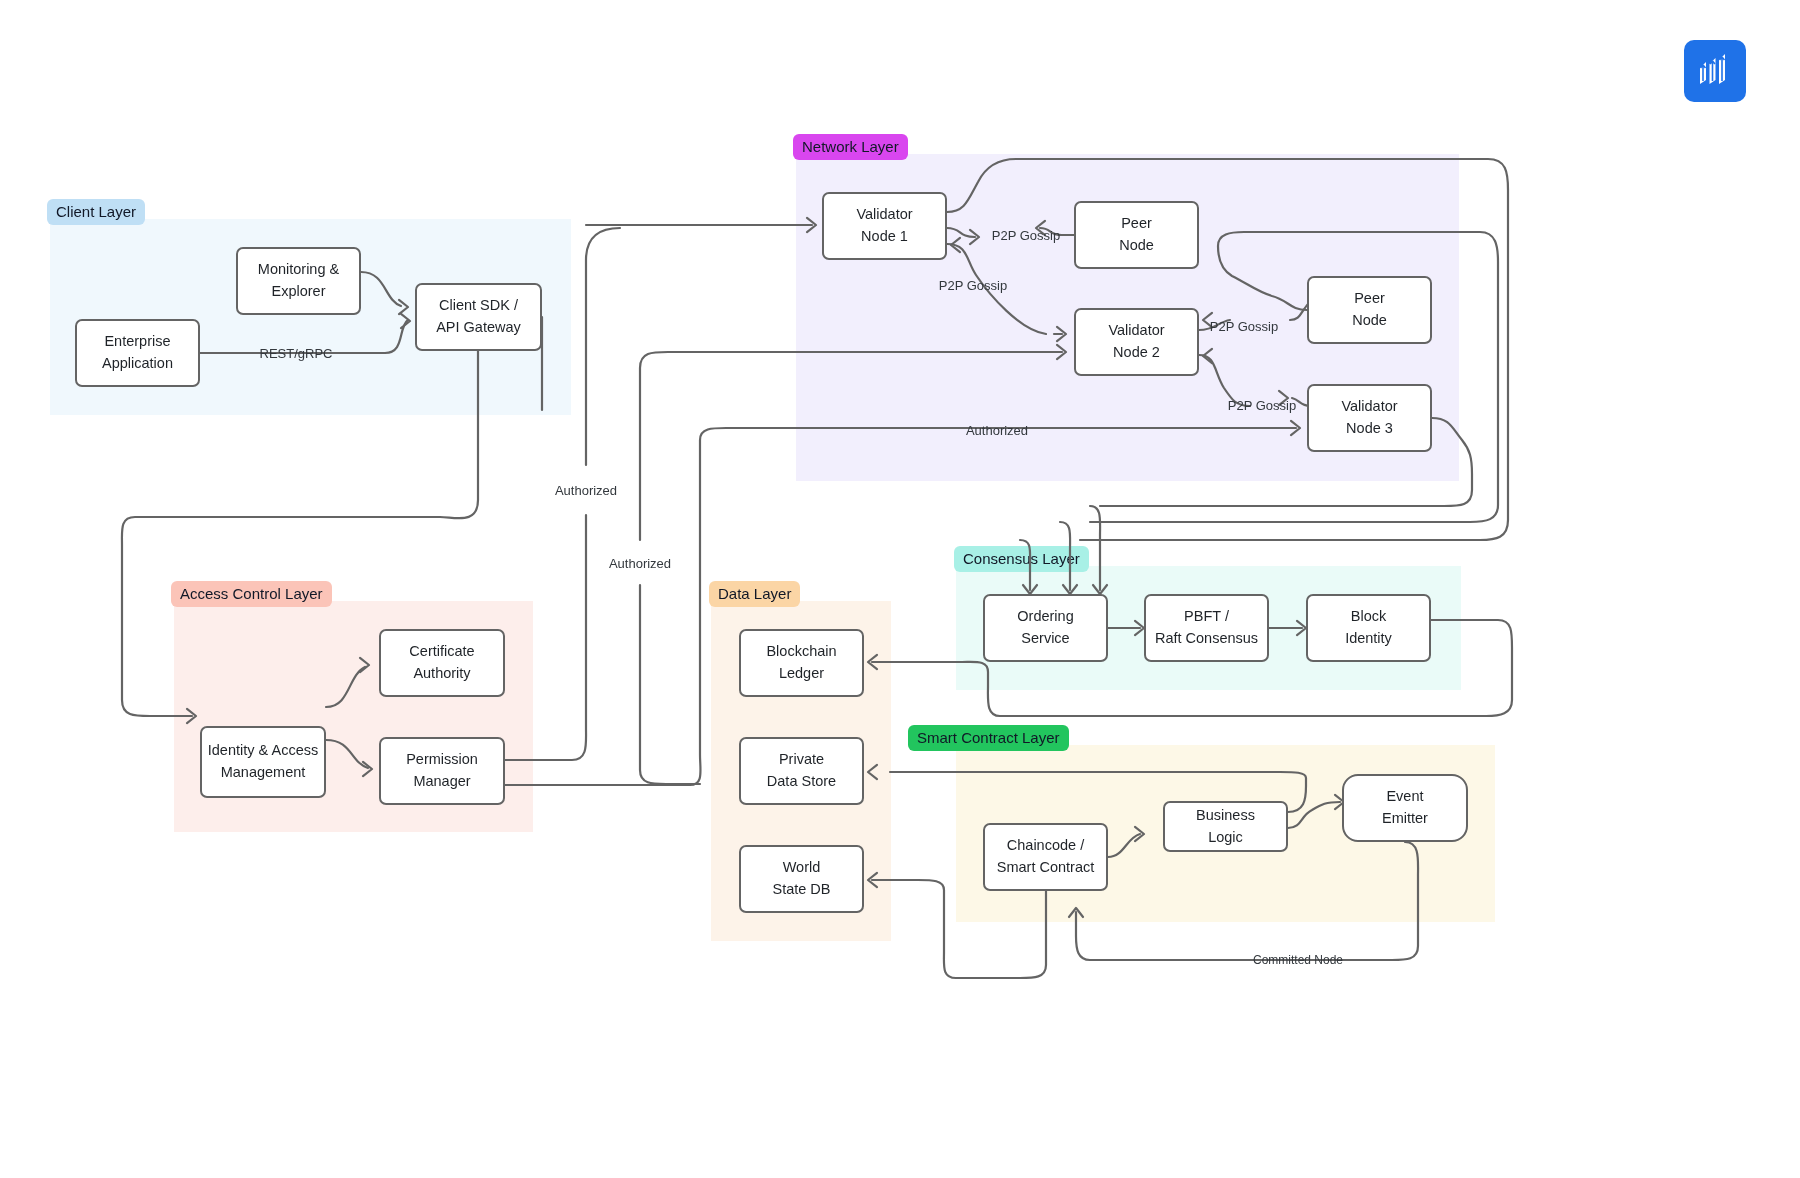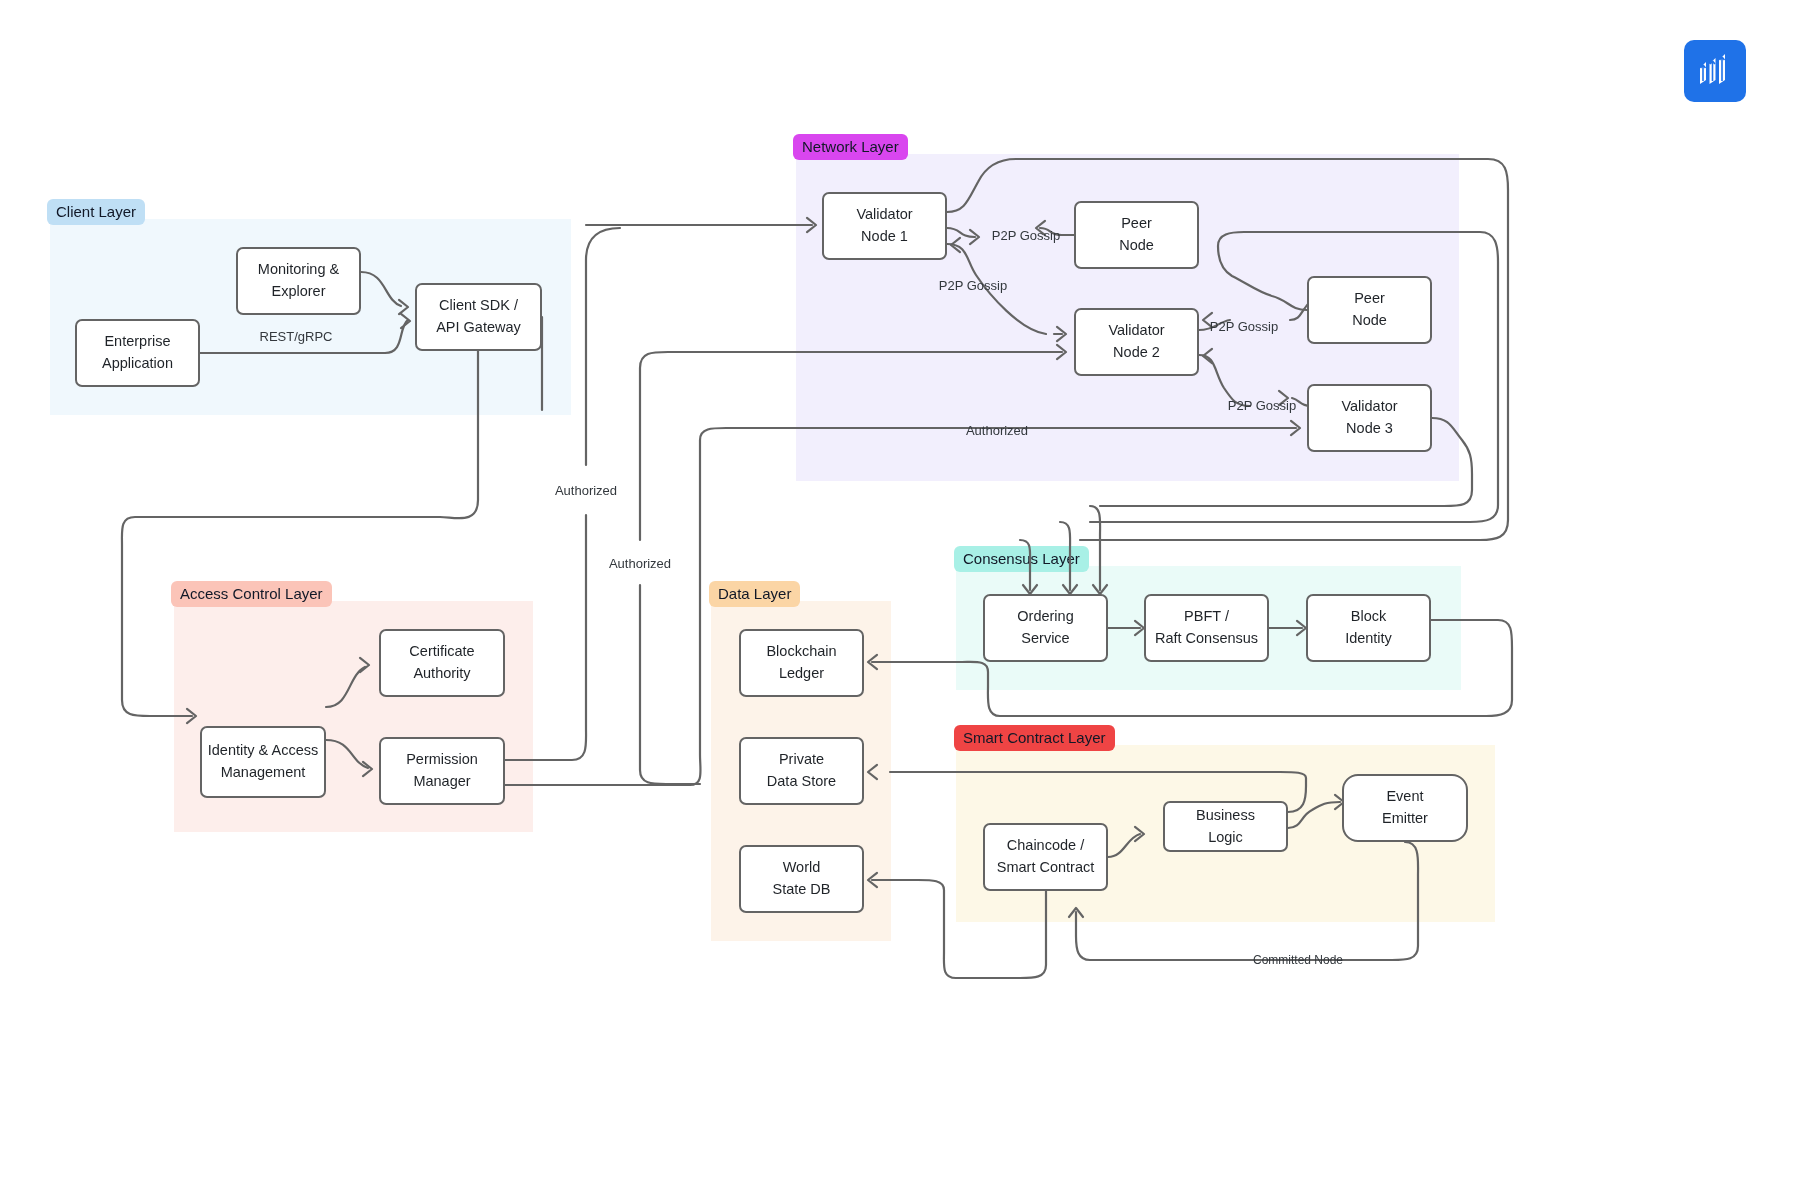--- a/index.html
+++ b/index.html
@@ -93,21 +93,21 @@
       <div class="group-label" style="left: 47px; top: 199px; background: rgb(191, 223, 245);">Client Layer</div>
       <div class="group" style="left: 796px; top: 154px; width: 663px; height: 327px; background: rgb(242, 239, 253);"></div>
       <div class="group-label" style="left: 793px; top: 134px; background: #d946ef;">Network Layer</div>
       <div class="group" style="left: 174px; top: 601px; width: 359px; height: 231px; background: rgb(253, 238, 235);"></div>
       <div class="group-label" style="left: 171px; top: 581px; background: rgb(251, 196, 184);">Access Control Layer</div>
       <div class="group" style="left: 711px; top: 601px; width: 180px; height: 340px; background: rgb(253, 243, 233);"></div>
       <div class="group-label" style="left: 709px; top: 581px; background: rgb(251, 213, 165);">Data Layer</div>
       <div class="group" style="left: 956px; top: 566px; width: 505px; height: 124px; background: rgb(234, 251, 248);"></div>
       <div class="group-label" style="left: 954px; top: 546px; background: rgb(168, 240, 230);">Consensus Layer</div>
       <div class="group" style="left: 956px; top: 745px; width: 539px; height: 177px; background: rgb(253, 248, 231);"></div>
-      <div class="group-label" style="left: 954px; top: 725px; background: #ef4444;">Smart Contract Layer</div>
+      <div class="group-label" style="left: 908px; top: 725px; background: #22c55e;">Smart Contract Layer</div>
     </div>
 
   <svg id="wires" viewBox="0 0 1800 1178">
       <path d="M 361 272 C 386 272 384 300 401 306" stroke-linecap="round" stroke-linejoin="round"></path>
       <path d="M 200 353 L 385 353 C 405 353 398 327 408 320" stroke-linecap="round" stroke-linejoin="round"></path>
       <path d="M 542 317 L 542 410" stroke-linecap="round" stroke-linejoin="round"></path>
       <path d="M 478 351 L 478 500 C 478 525 455 517 440 517 L 135 517 C 120 517 122 530 122 545 L 122 700 C 122 716 134 716 150 716 L 192 716" stroke-linecap="round" stroke-linejoin="round"></path>
       <path d="M 586 225 L 700 225 C 720 225 718 225 744 225 L 812 225" stroke-linecap="round" stroke-linejoin="round"></path>
       <path d="M 586 465 L 586 260 C 586 236 600 228 620 228" stroke-linecap="round" stroke-linejoin="round"></path>
       <path d="M 640 540 L 640 368 C 640 352 652 352 668 352 L 1062 352" stroke-linecap="round" stroke-linejoin="round"></path>
@@ -244,21 +244,21 @@
         <span>Business
 Logic</span>
       </div>
       <div class="node" style="left: 1342px; top: 774px; width: 126px; height: 68px; border-radius: 16px;">
         <span>Event
 Emitter</span>
       </div>
     </div>
 
   <div id="edgelabels-host">
-      <div class="edge-label" style="left: 296px; top: 336px;">REST/gRPC</div>
+      <div class="edge-label" style="left: 296px; top: 353px;">REST/gRPC</div>
       <div class="edge-label" style="left: 1026px; top: 235px;">P2P Gossip</div>
       <div class="edge-label" style="left: 973px; top: 285px;">P2P Gossip</div>
       <div class="edge-label" style="left: 1244px; top: 326px;">P2P Gossip</div>
       <div class="edge-label" style="left: 1262px; top: 405px;">P2P Gossip</div>
       <div class="edge-label" style="left: 997px; top: 430px;">Authorized</div>
       <div class="edge-label" style="left: 586px; top: 490px;">Authorized</div>
       <div class="edge-label" style="left: 640px; top: 563px;">Authorized</div>
       <div class="edge-label tiny" style="left: 1298px; top: 960px;">Committed Node</div>
     </div>
 

